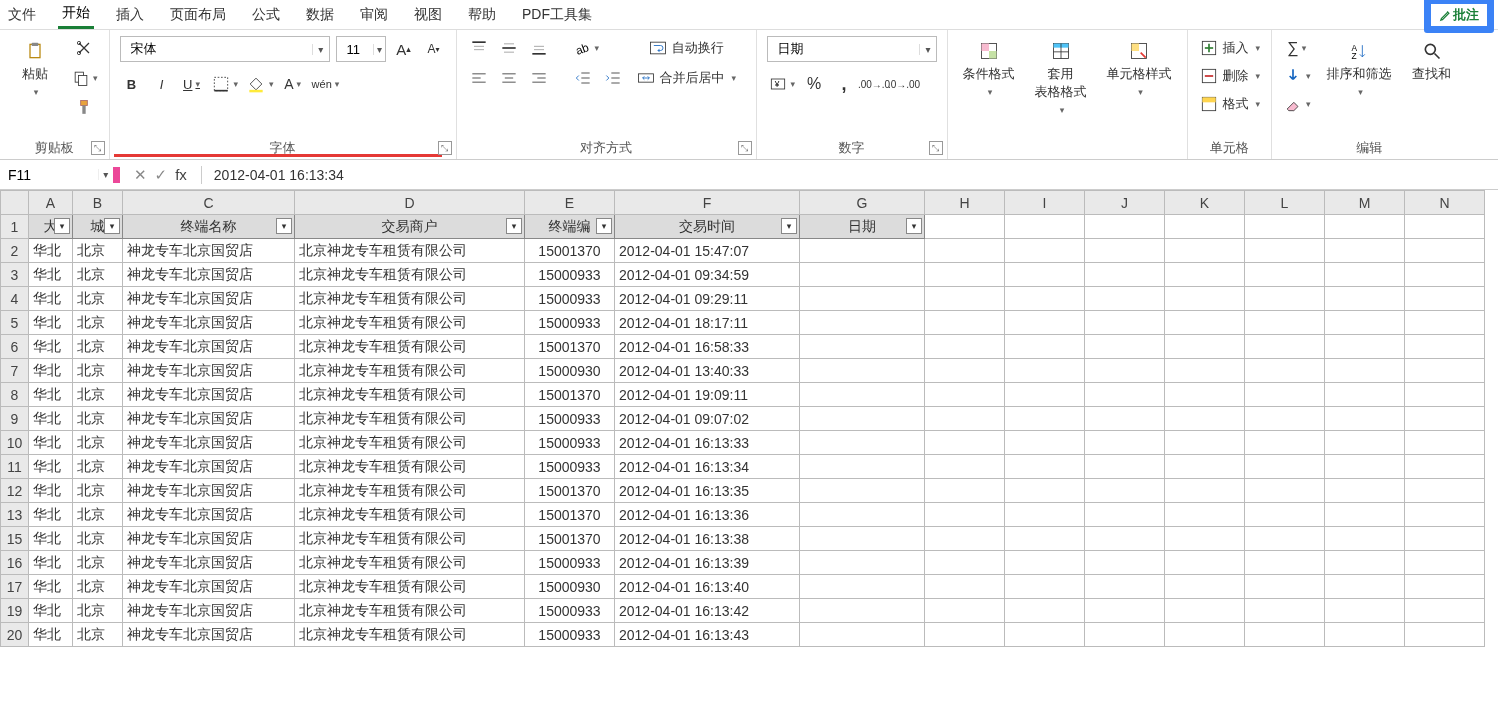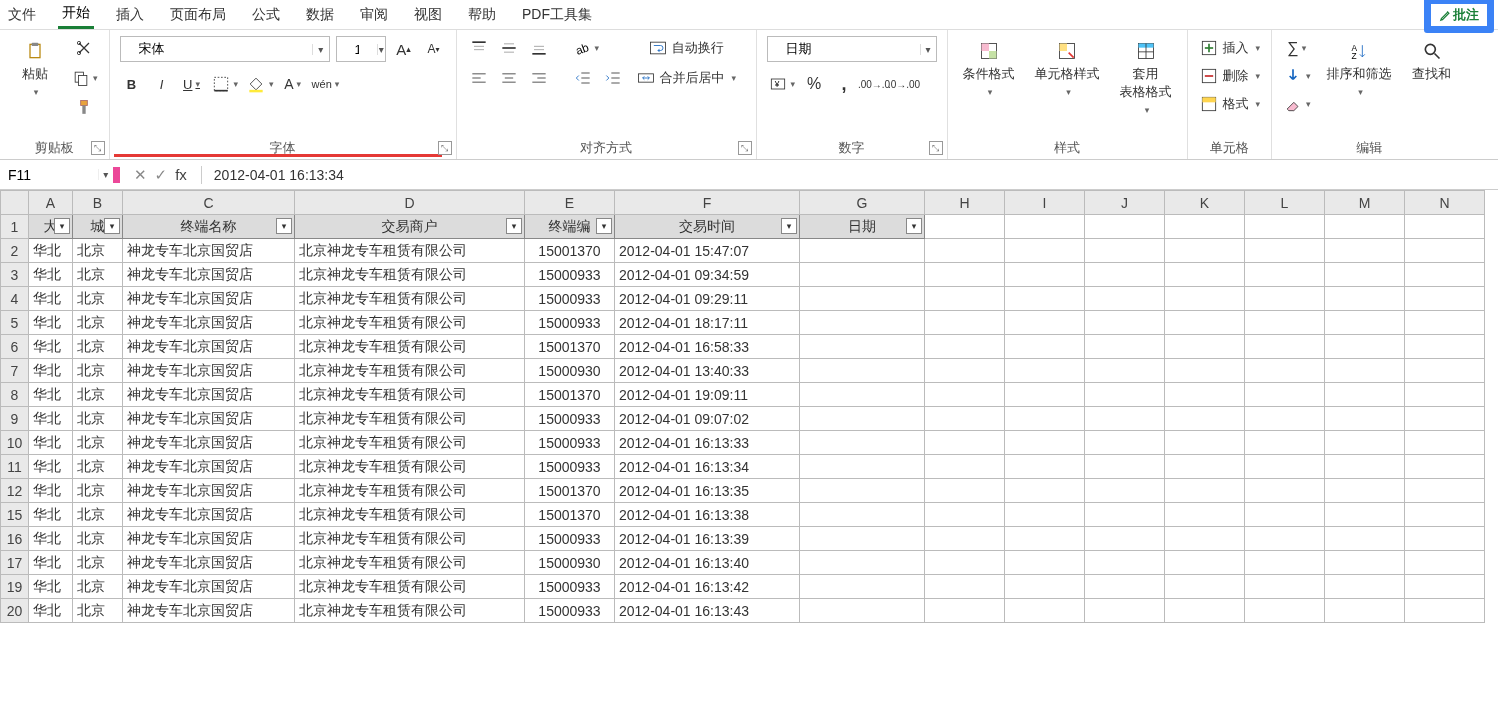--- a/index.html
+++ b/index.html
@@ -19,21 +19,21 @@
 .group .launcher{position:absolute;right:4px;bottom:4px;width:14px;height:14px;border:1px solid #999;font-size:9px;color:#666;display:flex;align-items:center;justify-content:center}
 .col{display:flex;flex-direction:column;gap:6px;justify-content:center}
 .row{display:flex;gap:6px;align-items:center}
 .btn{display:flex;align-items:center;justify-content:center;min-width:24px;min-height:24px;cursor:pointer;border:1px solid transparent}
 .big{flex-direction:column;gap:4px;font-size:13px;color:#333;min-width:50px;padding:4px}
 .drop::after{content:"▾";font-size:9px;margin-left:3px;color:#666}
 .dropside{font-size:9px;color:#666;margin-left:2px}
 .icon{width:20px;height:20px;display:flex;align-items:center;justify-content:center}
 .icon svg{width:100%;height:100%}
 .combo{display:flex;align-items:center;border:1px solid #bbb;height:26px;background:#fff}
-.combo input{border:none;outline:none;padding:0 18px;font-size:13px;width:100%}
+.combo input{border:none;outline:none;padding:0 10px;font-size:13px;width:100%}
 .combo .arrow{width:18px;text-align:center;font-size:10px;color:#555;border-left:1px solid #ddd;cursor:pointer}
 
 .fbar{display:flex;align-items:center;height:30px;border-bottom:1px solid #ccc;background:#fff}
 .namebox{width:120px;border-right:7px solid #ec4899;display:flex;align-items:center}
 .namebox input{border:none;outline:none;width:100%;padding:0 8px;font-size:14px}
 .namebox .arrow{width:18px;text-align:center;font-size:10px;color:#555;cursor:pointer;border-left:1px solid #eee}
 .fxctl{display:flex;align-items:center;gap:8px;padding:0 14px;border-right:1px solid #ccc;color:#888}
 .fxctl span{cursor:pointer;font-size:15px}
 .fxctl .fx{color:#444}
 .formula{flex:1;padding:0 12px;font-size:14px;color:#333}
@@ -324,40 +324,39 @@
               <rect x="3" y="3" width="9" height="9" fill="#f8bbd0"></rect>
               <rect x="12" y="12" width="9" height="9" fill="#c5e1a5"></rect>
             </svg>
           </span>
           <span>条件格式</span>
         </div>
       <div class="btn big drop">
           <span class="icon">
             <svg viewBox="0 0 24 24">
               <rect x="3" y="3" width="18" height="18" fill="none" stroke="#333"></rect>
-              <rect x="3" y="3" width="9" height="9" fill="#ffe082"></rect>
-              <path d="M14 14l6 6" stroke="#e53935" stroke-width="2"></path>
+              <rect x="3" y="3" width="18" height="5" fill="#4fc3f7"></rect>
+              <line x1="3" y1="13" x2="21" y2="13" stroke="#333"></line>
+              <line x1="12" y1="3" x2="12" y2="21" stroke="#333"></line>
             </svg>
           </span>
-          <span>单元格样式</span>
+          <span style="white-space:pre-line;text-align:center">套用
+表格格式</span>
         </div>
       <div class="btn big drop">
           <span class="icon">
             <svg viewBox="0 0 24 24">
               <rect x="3" y="3" width="18" height="18" fill="none" stroke="#333"></rect>
-              <rect x="3" y="3" width="18" height="5" fill="#4fc3f7"></rect>
-              <line x1="3" y1="13" x2="21" y2="13" stroke="#333"></line>
-              <line x1="12" y1="3" x2="12" y2="21" stroke="#333"></line>
+              <rect x="3" y="3" width="9" height="9" fill="#ffe082"></rect>
+              <path d="M14 14l6 6" stroke="#e53935" stroke-width="2"></path>
             </svg>
           </span>
-          <span style="white-space:pre-line;text-align:center">套用
-表格格式</span>
+          <span>单元格样式</span>
         </div>
     </div>
-    <div class="label">样式</div>
   </div>
 
   <div class="group">
     <div class="body">
         <div class="col" style="gap:4px">
       <span class="btn drop" style="gap:4px">
             <span class="icon">
               <svg viewBox="0 0 24 24">
                 <rect x="4" y="4" width="16" height="16" fill="none" stroke="#333"></rect>
                 <line x1="12" y1="7" x2="12" y2="17" stroke="#2e7d32" stroke-width="2"></line>
@@ -682,20 +681,37 @@
           <td class="cell"></td>
           <td class="cell"></td>
           <td class="cell"></td>
           <td class="cell"></td>
           <td class="cell"></td>
           <td class="cell"></td>
           <td class="cell"></td>
           <td class="cell"></td>
         </tr>
         <tr>
+          <td class="rowh">13</td>
+          <td class="cell">华北</td>
+          <td class="cell">北京</td>
+          <td class="cell">神龙专车北京国贸店</td>
+          <td class="cell">北京神龙专车租赁有限公司</td>
+          <td class="cell c-right">15001370</td>
+          <td class="cell c-center">2012-04-01 16:13:36</td>
+          <td class="cell"></td>
+          <td class="cell"></td>
+          <td class="cell"></td>
+          <td class="cell"></td>
+          <td class="cell"></td>
+          <td class="cell"></td>
+          <td class="cell"></td>
+          <td class="cell"></td>
+        </tr>
+        <tr>
           <td class="rowh">15</td>
           <td class="cell">华北</td>
           <td class="cell">北京</td>
           <td class="cell">神龙专车北京国贸店</td>
           <td class="cell">北京神龙专车租赁有限公司</td>
           <td class="cell c-right">15001370</td>
           <td class="cell c-center">2012-04-01 16:13:38</td>
           <td class="cell"></td>
           <td class="cell"></td>
           <td class="cell"></td>

